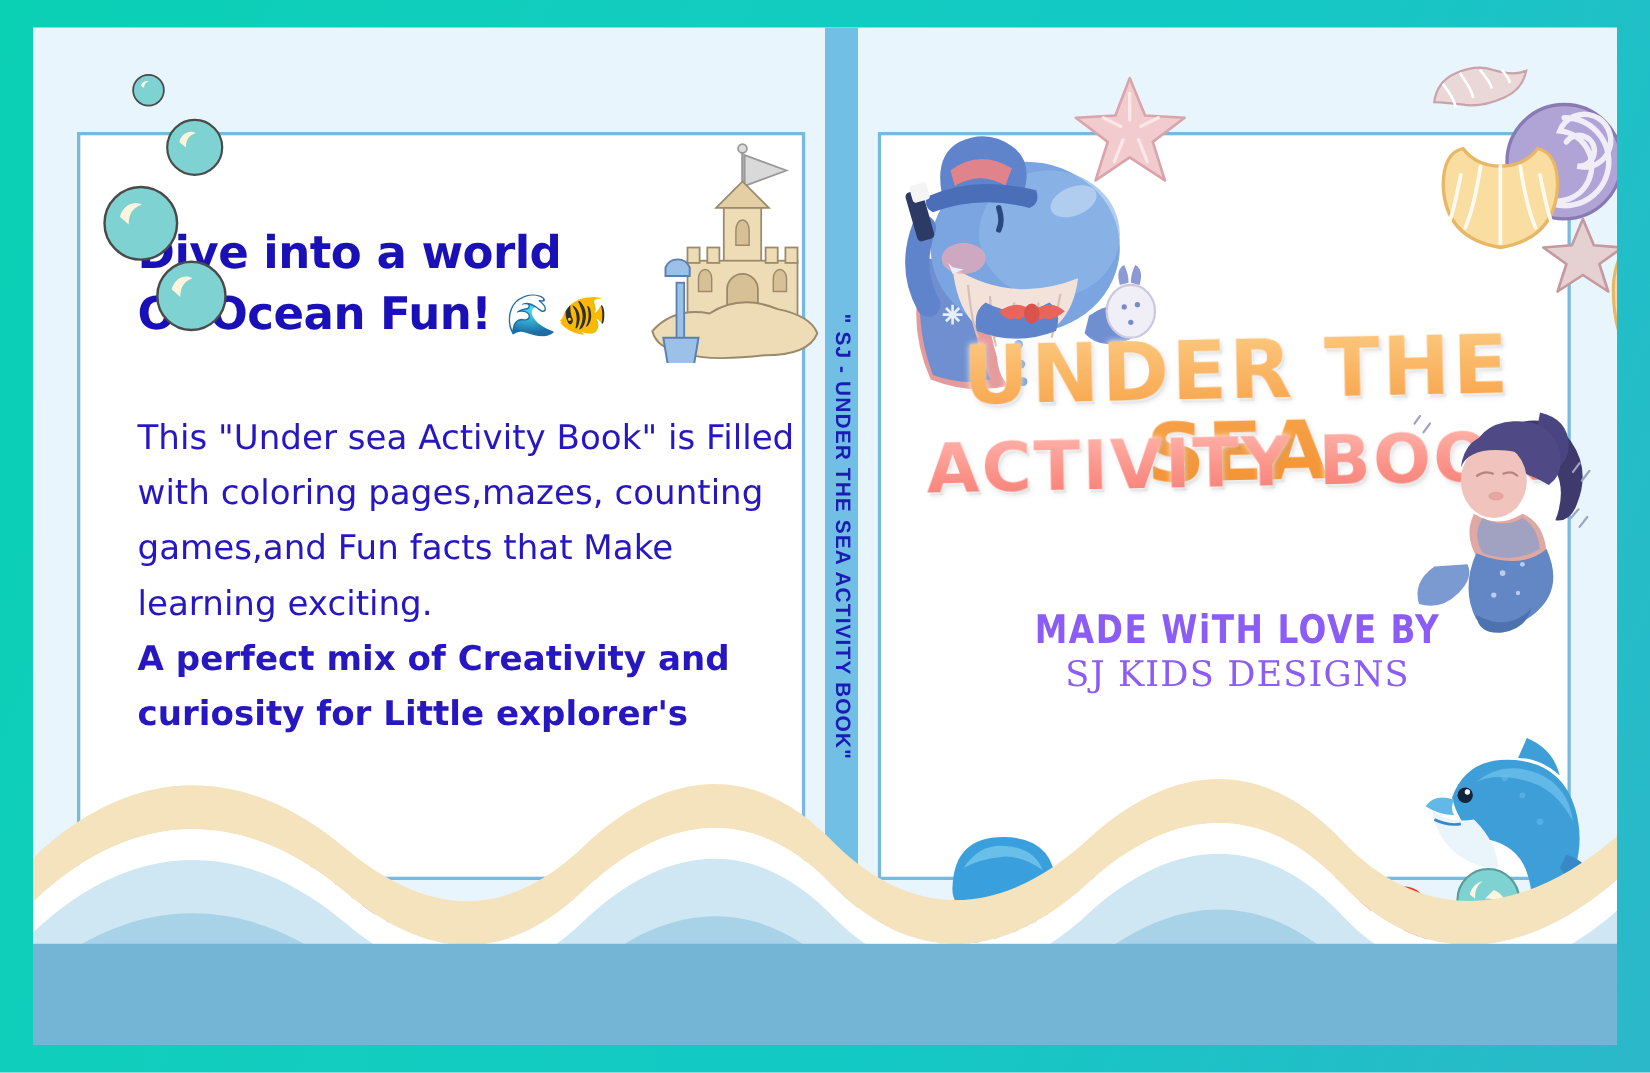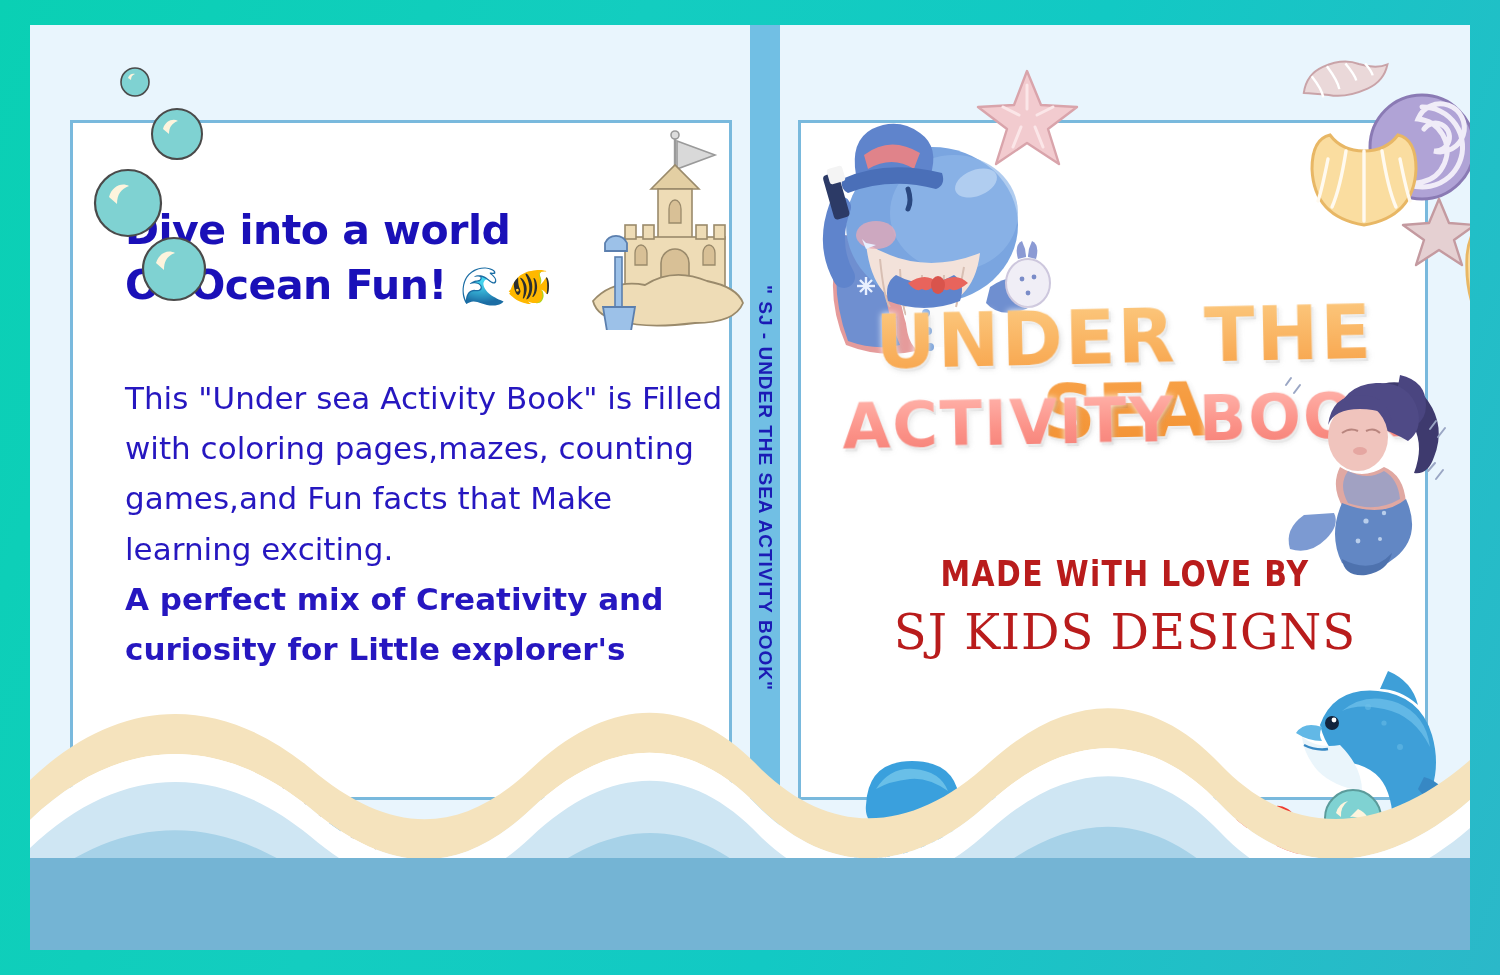--- a/index.html
+++ b/index.html
@@ -105,31 +105,30 @@
     -webkit-background-clip:text; background-clip:text;
     -webkit-text-fill-color:transparent;
     filter:drop-shadow(0 0 3px #fff) drop-shadow(2px 3px 0 rgba(0,0,0,.12));
     transform:rotate(-1.2deg);
     position:relative;
   }
   .t1wrap #title-1-shadow, .t1wrap #title-1-outline,
   .t2wrap #title-2-shadow, .t2wrap #title-2-outline { transform:rotate(-1.2deg); }
 
   #credit {
-    position:absolute; left:0; right:0; top:528px; text-align:center; color:#b91c1c;
+    position:absolute; left:0; right:0; top:528px; text-align:center; color:#8b5cf6;
   }
   #credit-line1 {
     font-family:"DejaVu Sans Condensed","DejaVu Sans", sans-serif;
     font-weight:700; font-size:36px; letter-spacing:1.5px; display:block;
     transform:scaleX(.92);
   }
   #credit-line2 {
     font-family:"DejaVu Serif","Liberation Serif", serif;
-    font-weight:400; font-size:48px; letter-spacing:1px; display:block;
-    margin-top:10px;
+    font-weight:400; font-size:32px; letter-spacing:1px; display:block;
   }
 
   
   .wave-layer { position:absolute; left:0; right:0; bottom:0; }
   #sea-band {
     position:absolute; left:0; right:0; bottom:0; height:92px;
     background:#74b4d4;
   }
 
   

